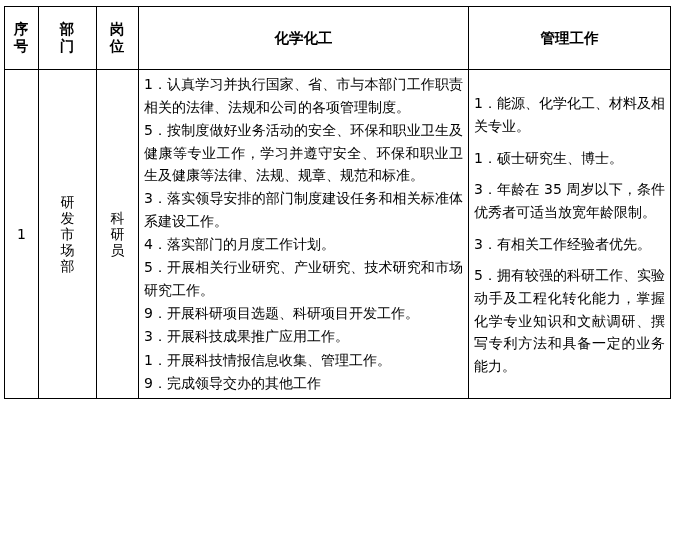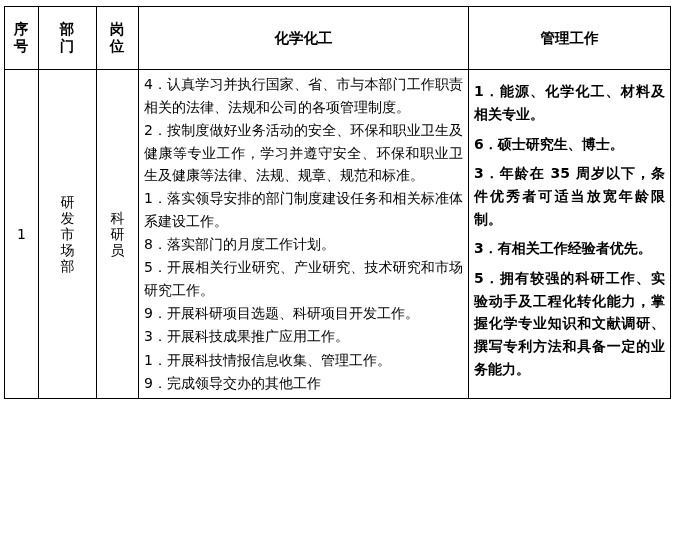--- a/index.html
+++ b/index.html
@@ -81,24 +81,23 @@
     text-align: justify;
     text-justify: inter-ideograph;
   }
   td.cell-req {
     vertical-align: top;
     font-size: 14px;
     line-height: 1.62;
     padding: 6px 6px 4px 8px;
   }
   td.cell-req p {
-    margin: 0 0 7px 0;
+    margin: 9px 0 7px 0;
     text-align: justify;
     text-justify: inter-ideograph;
-    font-weight: bold;
   }
   .duty-list, .req-list {
     display: block;
   }
 </style>
 </head>
 <body>
 
 <div class="sheet">
   <table class="job-table">
@@ -137,35 +136,35 @@
           <span class="stack">场</span>
           <span class="stack">部</span>
         </td>
         <td class="cell-vert">
           <span class="stack">科</span>
           <span class="stack">研</span>
           <span class="stack">员</span>
         </td>
         <td class="cell-body">
           <div class="duty-list">
-            <p>4．认真学习并执行国家、省、市与本部门工作职责相关的法律、法规和公司的各项管理制度。</p>
-            <p>2．按制度做好业务活动的安全、环保和职业卫生及健康等专业工作，学习并遵守安全、环保和职业卫生及健康等法律、法规、规章、规范和标准。</p>
-            <p>1．落实领导安排的部门制度建设任务和相关标准体系建设工作。</p>
-            <p>8．落实部门的月度工作计划。</p>
+            <p>1．认真学习并执行国家、省、市与本部门工作职责相关的法律、法规和公司的各项管理制度。</p>
+            <p>5．按制度做好业务活动的安全、环保和职业卫生及健康等专业工作，学习并遵守安全、环保和职业卫生及健康等法律、法规、规章、规范和标准。</p>
+            <p>3．落实领导安排的部门制度建设任务和相关标准体系建设工作。</p>
+            <p>4．落实部门的月度工作计划。</p>
             <p>5．开展相关行业研究、产业研究、技术研究和市场研究工作。</p>
             <p>9．开展科研项目选题、科研项目开发工作。</p>
             <p>3．开展科技成果推广应用工作。</p>
             <p>1．开展科技情报信息收集、管理工作。</p>
             <p>9．完成领导交办的其他工作</p>
           </div>
         </td>
         <td class="cell-req">
           <div class="req-list">
             <p>1．能源、化学化工、材料及相关专业。</p>
-            <p>6．硕士研究生、博士。</p>
+            <p>1．硕士研究生、博士。</p>
             <p>3．年龄在 35 周岁以下，条件优秀者可适当放宽年龄限制。</p>
             <p>3．有相关工作经验者优先。</p>
             <p>5．拥有较强的科研工作、实验动手及工程化转化能力，掌握化学专业知识和文献调研、撰写专利方法和具备一定的业务能力。</p>
           </div>
         </td>
       </tr>
     </tbody>
   </table>
 </div>
 

